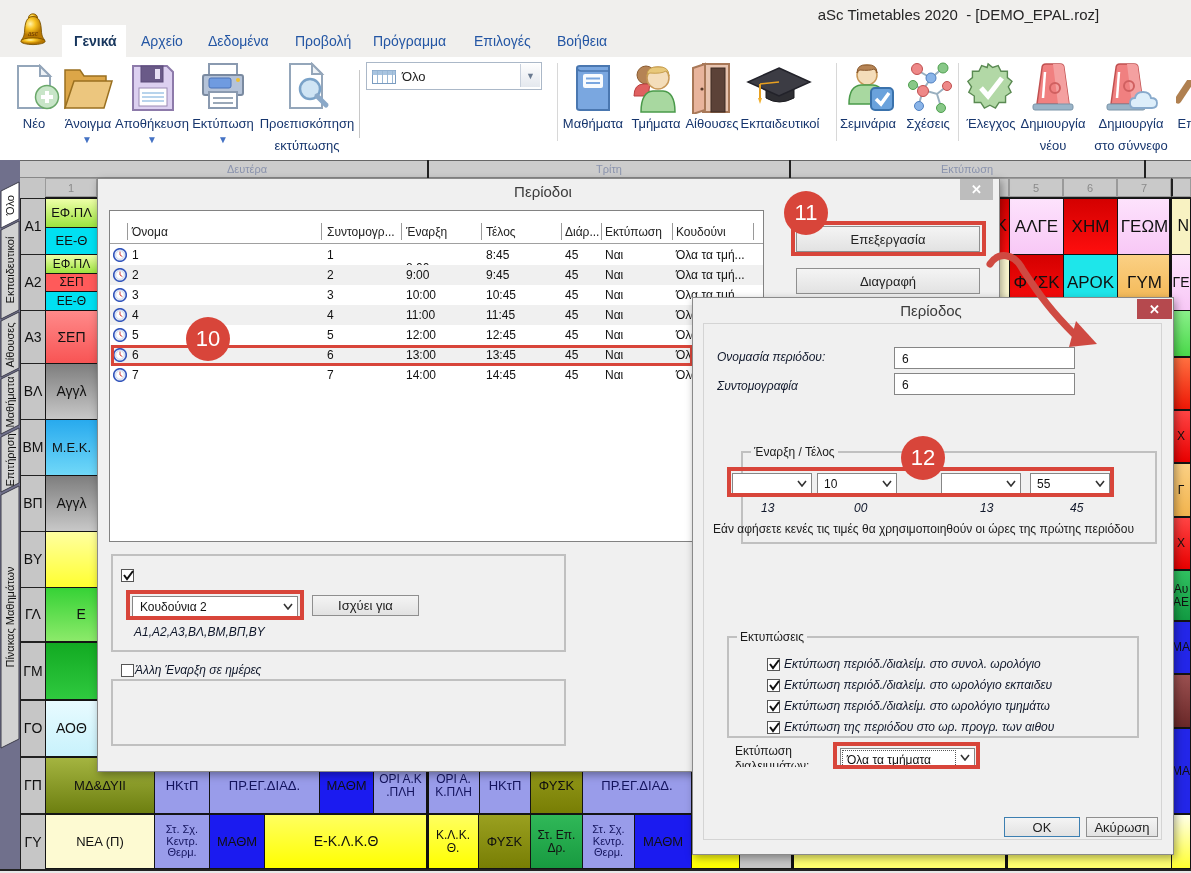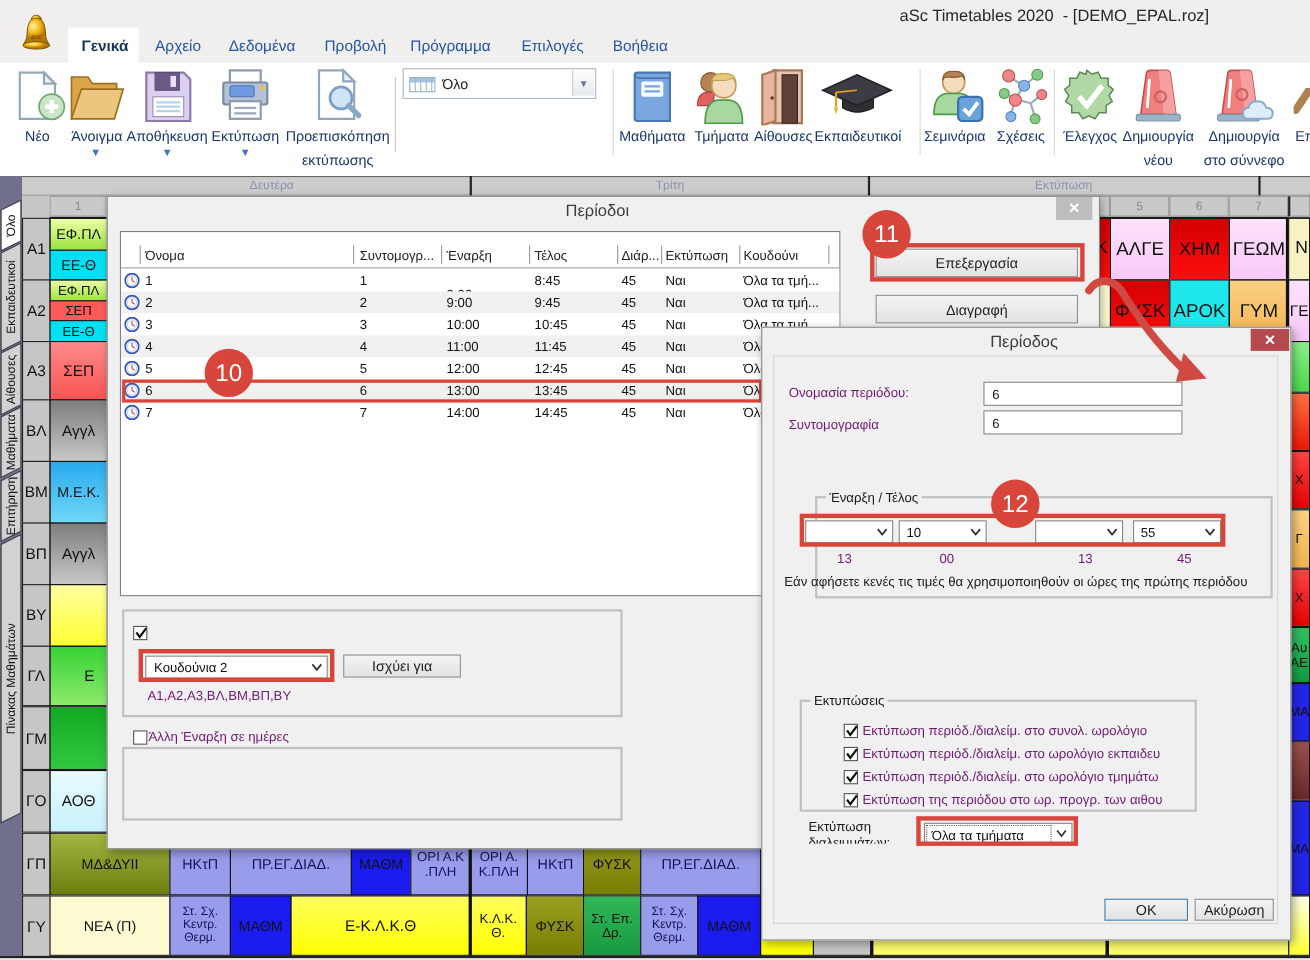--- a/index.html
+++ b/index.html
@@ -6,21 +6,21 @@
 body{width:1191px;height:873px;overflow:hidden;font-family:"Liberation Sans",sans-serif;background:#f0f0f0;position:relative;}
 .ab{position:absolute;}
 .cell{position:absolute;display:flex;align-items:center;justify-content:center;overflow:hidden;box-sizing:border-box;border:1px solid #141414;text-align:center;line-height:1.05;}
 .hdrnum{position:absolute;background:#c9c9c9;color:#8a8a8a;font-size:11px;display:flex;align-items:center;justify-content:center;box-sizing:border-box;border:1px solid #9a9a9a;}
 .dlg{position:absolute;background:#f0f0f0;border:1px solid #8a8a8a;box-shadow:2px 3px 8px rgba(0,0,0,0.35);}
 .btn{position:absolute;background:linear-gradient(#f4f4f4,#e2e2e2);border:1px solid #8f8f8f;display:flex;align-items:center;justify-content:center;font-size:13px;color:#222;box-sizing:border-box;}
 .redbox{position:absolute;border:4px solid #d8453a;box-sizing:border-box;}
 .redcirc{position:absolute;width:44px;height:44px;border-radius:50%;background:#d8453a;color:#fff;font-size:22px;display:flex;align-items:center;justify-content:center;}
 .chk{position:absolute;width:13px;height:13px;background:#fff;border:1px solid #555;box-sizing:border-box;}
 .chk svg{position:absolute;left:-1px;top:-2px;}
-.lbl{position:absolute;font-size:12px;color:#701a75;white-space:nowrap;}
+.lbl{position:absolute;font-size:12px;color:#0f172a;white-space:nowrap;font-style:italic;}
 .sel{position:absolute;background:#fff;border:1px solid #868686;box-sizing:border-box;font-size:12px;color:#111;}
 .sel .ar{position:absolute;right:2px;top:0;bottom:0;width:14px;display:flex;align-items:center;justify-content:center;}
 .grp{position:absolute;border:2px solid #1d4ed8;box-sizing:border-box;}
 .grp>span{position:absolute;top:-8px;left:8px;background:#f0f0f0;padding:0 3px;font-size:12px;color:#1a1a1a;white-space:nowrap;}
 .riblbl{position:absolute;font-size:13px;color:#17366e;text-align:center;white-space:nowrap;}
 </style>
 </head>
 <body>
 
 <div class="ab" style="left:0;top:0;width:1191px;height:29px;background:#f0efed;"></div>
@@ -493,21 +493,21 @@
         <svg width="10" height="7" viewBox="0 0 10 7">
           <path d="M1 1 L5 6 L9 1" fill="none" stroke="#333" stroke-width="1.6"></path>
         </svg>
       </div>
     </div>
 <div class="lbl" style="left:68px;top:203px;font-size:12px;">13</div>
 <div class="lbl" style="left:161px;top:203px;font-size:12px;">00</div>
 <div class="lbl" style="left:287px;top:203px;font-size:12px;">13</div>
 <div class="lbl" style="left:377px;top:203px;font-size:12px;">45</div>
 <div class="ab" style="left:20px;top:224px;width:420px;text-align:center;font-size:12px;color:#1a1a1a;white-space:nowrap;">Εάν αφήσετε κενές τις τιμές θα χρησιμοποιηθούν οι ώρες της πρώτης περιόδου</div>
-<div class="grp" style="left:34px;top:338px;width:361px;height:102px;border-color:#c0c0c0;">
+<div class="grp" style="left:34px;top:338px;width:412px;height:102px;border-color:#c0c0c0;">
       <span>Εκτυπώσεις</span>
     </div>
 <div class="chk" style="left:74px;top:360px;">
       <svg width="15" height="15" viewBox="0 0 15 15">
         <path d="M3 7 L6 11 L12 3" stroke="#111" stroke-width="2" fill="none"></path>
       </svg>
     </div>
 <div class="lbl" style="left:91px;top:359px;">Εκτύπωση περιόδ./διαλείμ. στο συνολ. ωρολόγιο</div>
 <div class="chk" style="left:74px;top:381px;">
       <svg width="15" height="15" viewBox="0 0 15 15">

